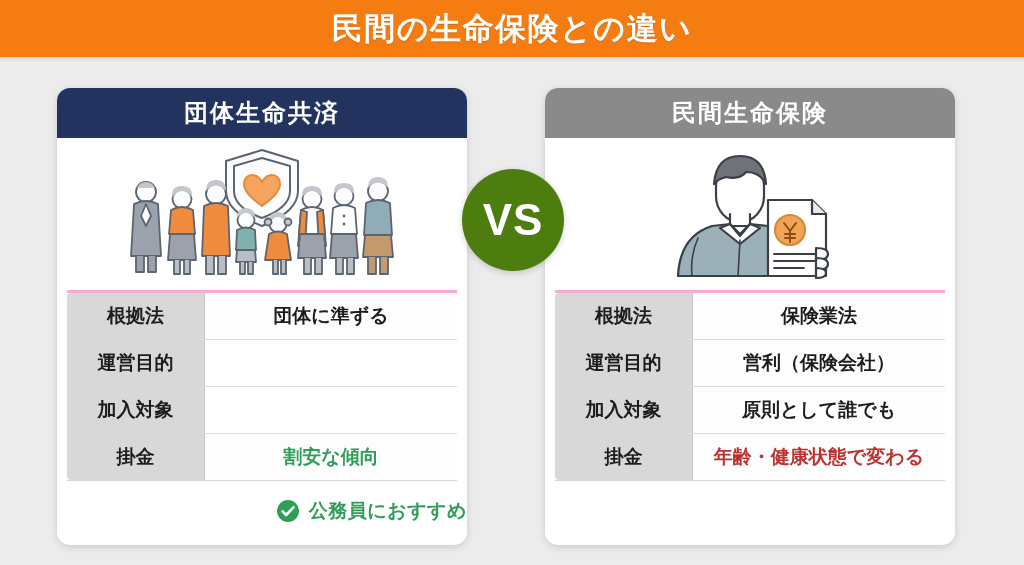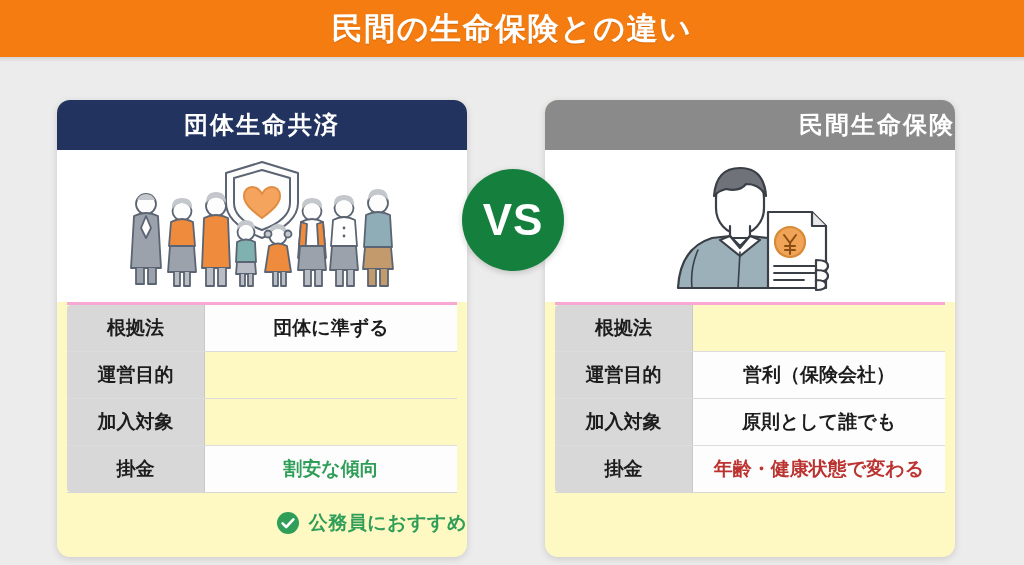--- a/index.html
+++ b/index.html
@@ -47,43 +47,43 @@
     left: 0;
     top: 57px;
     width: 1024px;
     height: 5px;
     background: linear-gradient(to bottom, rgba(0,0,0,.10), rgba(0,0,0,0));
   }
 
   
   .card {
     position: absolute;
-    top: 100px;
+    top: 88px;
     width: 410px;
     height: 457px;
-    background: #fef9c3;
+    background: #ffffff;
     border-radius: 13px;
     box-shadow: 0 2px 7px rgba(90,90,90,.22);
     overflow: hidden;
   }
   .card.left  { left: 57px; }
   .card.right { left: 545px; }
 
   .card-header {
     height: 50px;
     display: flex;
     align-items: center;
     justify-content: center;
     color: #ffffff;
     font-size: 24px;
     font-weight: bold;
     letter-spacing: 2px;
   }
   .card-header.navy { background: #21335e; }
-  .card-header.gray { background: #8a8a8a; justify-content: flex-end; }
+  .card-header.gray { background: #8a8a8a; }
 
   
   .illus {
     height: 152px;
     background: #ffffff;
     display: flex;
     align-items: center;
     justify-content: center;
   }
   .illus svg { display: block; }
@@ -146,21 +146,21 @@
   }
 
   
   .vs-badge {
     position: absolute;
     left: 462px;
     top: 169px;
     width: 102px;
     height: 102px;
     border-radius: 50%;
-    background: #15803d;
+    background: #4d7c0f;
     display: flex;
     align-items: center;
     justify-content: center;
     box-shadow: 0 2px 6px rgba(0,0,0,.18);
     z-index: 5;
   }
   .vs-badge-text {
     color: #ffffff;
     font-size: 44px;
     font-weight: bold;
@@ -330,20 +330,21 @@
             <path d="M196 114 q12 0 12 6 q0 6 -12 6 z"></path>
             <path d="M196 124 q10 0 10 5 q0 5 -10 5 z"></path>
           </g>
         </g>
       </svg>
     </div>
 
     <div class="table">
       <div class="row">
         <div class="cell-label">根拠法</div>
+        <div class="cell-value">保険業法</div>
       </div>
       <div class="row">
         <div class="cell-label">運営目的</div>
         <div class="cell-value">営利（保険会社）</div>
       </div>
       <div class="row">
         <div class="cell-label">加入対象</div>
         <div class="cell-value">原則として誰でも</div>
       </div>
       <div class="row">

